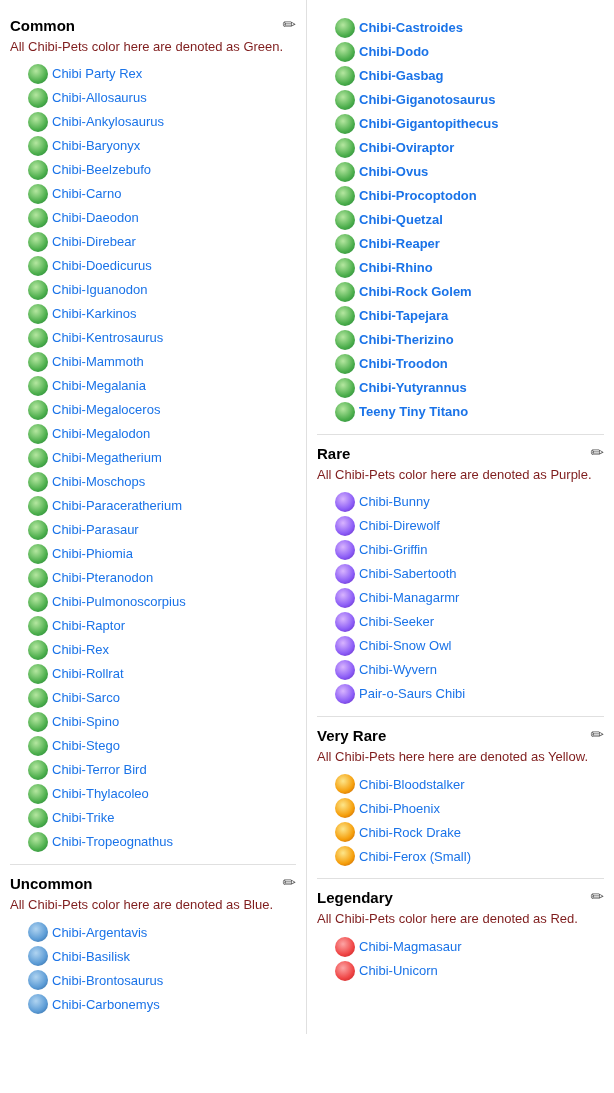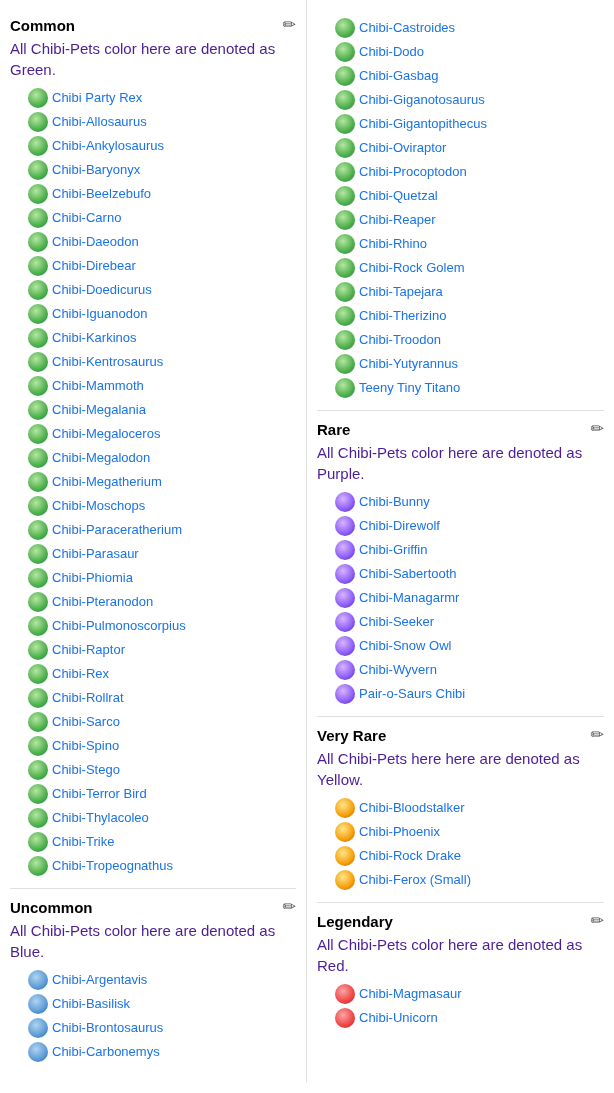--- a/index.html
+++ b/index.html
@@ -33,22 +33,22 @@
       font-size: 15px;
       font-weight: 600;
       color: #000;
     }
     .edit-icon {
       color: #555;
       font-size: 16px;
       cursor: pointer;
     }
     .section-desc {
-      font-size: 15px;
-      color: #4c1d95;
+      font-size: 13px;
+      color: #7f1d1d;
       margin-bottom: 6px;
       line-height: 1.4;
     }
     .pet-list {
       list-style: disc;
       padding-left: 18px;
       margin-bottom: 10px;
     }
     .pet-list li {
       display: flex;
@@ -254,21 +254,21 @@
         </li>
       <li>
           <span class="pet-icon"></span>
           <span>Chibi-Carbonemys</span>
         </li>
     </ul>
   </div>
 
   <div class="col">
 
-    <ul class="pet-list" style="margin-top:8px;">
+    <ul class="pet-list" style="margin-top:8px;font-weight:bold;">
       <li>
           <span class="pet-icon green"></span>
           <span>Chibi-Castroides</span>
         </li>
       <li>
           <span class="pet-icon green"></span>
           <span>Chibi-Dodo</span>
         </li>
       <li>
           <span class="pet-icon green"></span>
@@ -278,20 +278,24 @@
           <span class="pet-icon green"></span>
           <span>Chibi-Giganotosaurus</span>
         </li>
       <li>
           <span class="pet-icon green"></span>
           <span>Chibi-Gigantopithecus</span>
         </li>
       <li>
           <span class="pet-icon green"></span>
           <span>Chibi-Oviraptor</span>
+        </li>
+      <li>
+          <span class="pet-icon green"></span>
+          <span>Chibi-Ovus</span>
         </li>
       <li>
           <span class="pet-icon green"></span>
           <span>Chibi-Procoptodon</span>
         </li>
       <li>
           <span class="pet-icon green"></span>
           <span>Chibi-Quetzal</span>
         </li>
       <li>

